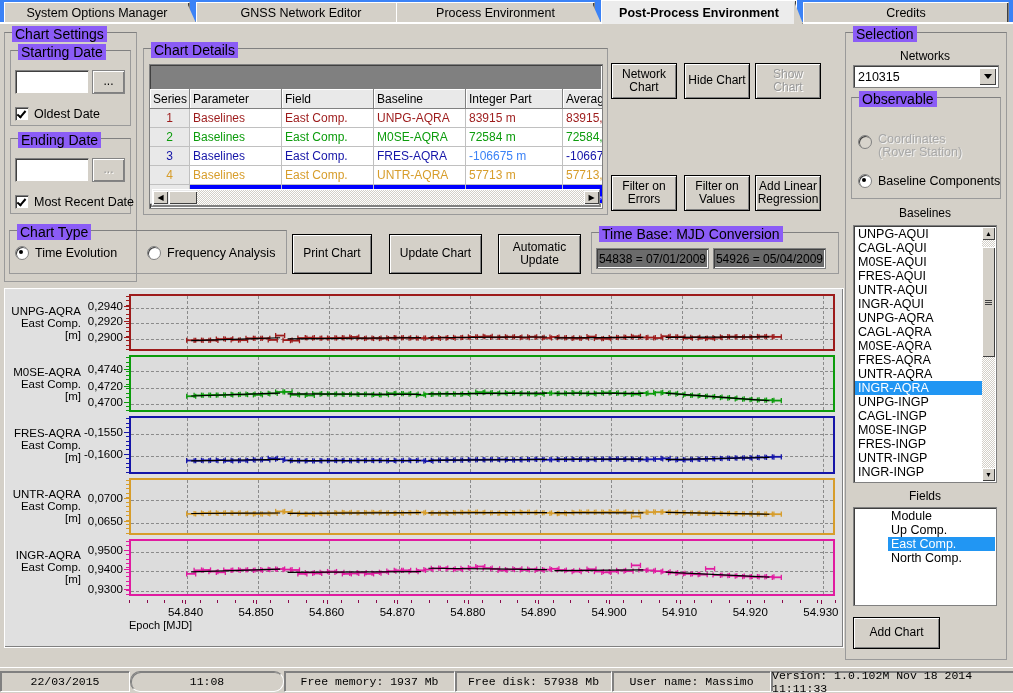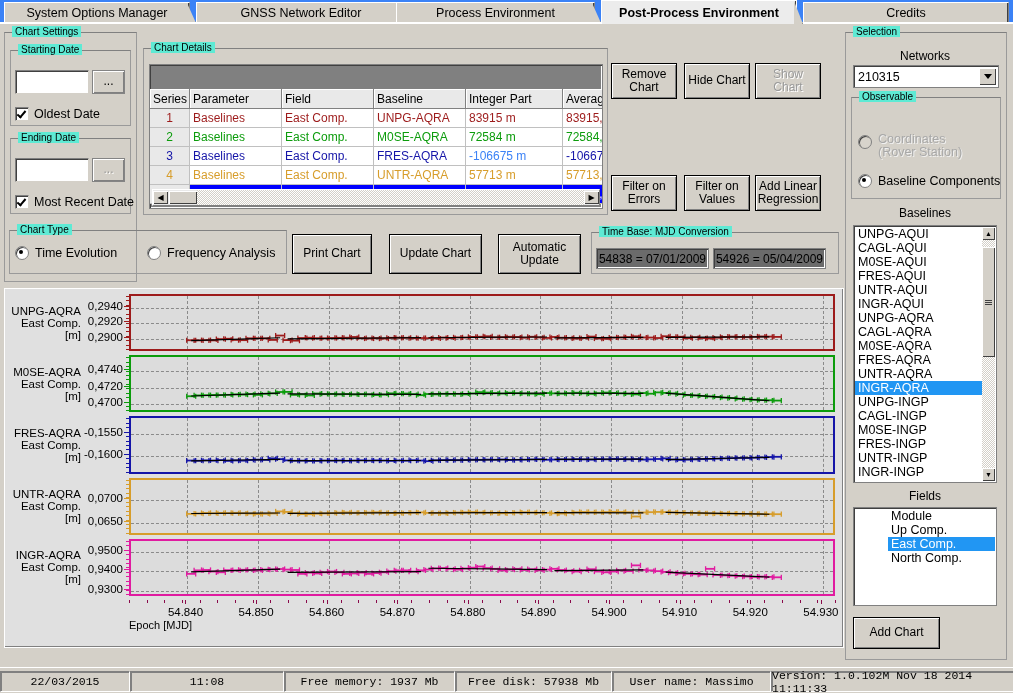--- a/index.html
+++ b/index.html
@@ -31,22 +31,22 @@
   .tab .corner{
     position:absolute;right:-7px;top:0;width:8px;height:100%;
     background:#d4d0c8;
     clip-path: polygon(0 0, 100% 100%, 0 100%);
     border-right:1px solid #808080;
   }
 
   
   .group{position:absolute;border:1px solid #9a9a9a;border-top-color:#808080;}
   .group>.gtitle{
-    position:absolute;top:-7px;left:7px;background:#5eead4;padding:0 3px;
-    font-size:10px;color:#000;white-space:nowrap;
+    position:absolute;top:-7px;left:7px;background:#8b5cf6;padding:0 3px;
+    font-size:14px;color:#000;white-space:nowrap;
   }
 
   
   .btn{
     position:absolute;background:#d4d0c8;
     border:1px solid #000;
     box-shadow: inset 1px 1px 0 #fff, inset -1px -1px 0 #808080, inset 2px 2px 0 #d4d0c8, inset -2px -2px 0 #d4d0c8;
     display:flex;align-items:center;justify-content:center;text-align:center;
     font-size:12px;line-height:1.12;color:#000;cursor:default;
   }
@@ -340,21 +340,21 @@
     </table>
     <div class="hscroll" style="width:446px;">
       <div class="arw">◀</div>
       <div class="thumb"></div>
       <div class="track"></div>
       <div class="arw">▶</div>
     </div>
   </div>
 
   <div class="btn" style="left:611px;top:63px;width:64px;height:34px;">
-    <span class="bl">Remove
+    <span class="bl">Network
 Chart</span>
   </div>
   <div class="btn" style="left:684px;top:63px;width:64px;height:34px;">
     <span class="bl">Hide Chart</span>
   </div>
   <div class="btn disabled" style="left:755px;top:63px;width:64px;height:34px;">
     <span class="bl">Show
 Chart</span>
   </div>
   <div class="btn" style="left:611px;top:175px;width:64px;height:34px;">
@@ -2732,21 +2732,21 @@
         <div style="position: absolute; height: 3px; width: 0px; border-left: 1px solid rgb(138, 10, 74); left: 812.35px; top: 311px;"></div>
         <div style="position: absolute; height: 3px; width: 0px; border-left: 1px solid rgb(138, 10, 74); left: 830px; top: 311px;"></div>
       </div>
     <div class="xtitle" style="left:124px;top:330px;width:706px;">Epoch [MJD]</div>
   </div>
 
   <div class="statusbar">
     <div class="scell" style="left:0px;width:128px;">
         <span>22/03/2015</span>
       </div>
-    <div class="scell" style="left:130px;width:152px;">
+    <div class="scell" style="left:130px;width:152px;border-radius:10px;">
         <span>11:08</span>
       </div>
     <div class="scell" style="left:284px;width:169px;">
         <span>Free memory: 1937 Mb</span>
       </div>
     <div class="scell" style="left:455px;width:155px;">
         <span>Free disk: 57938 Mb</span>
       </div>
     <div class="scell" style="left:612px;width:157px;">
         <span>User name: Massimo</span>

